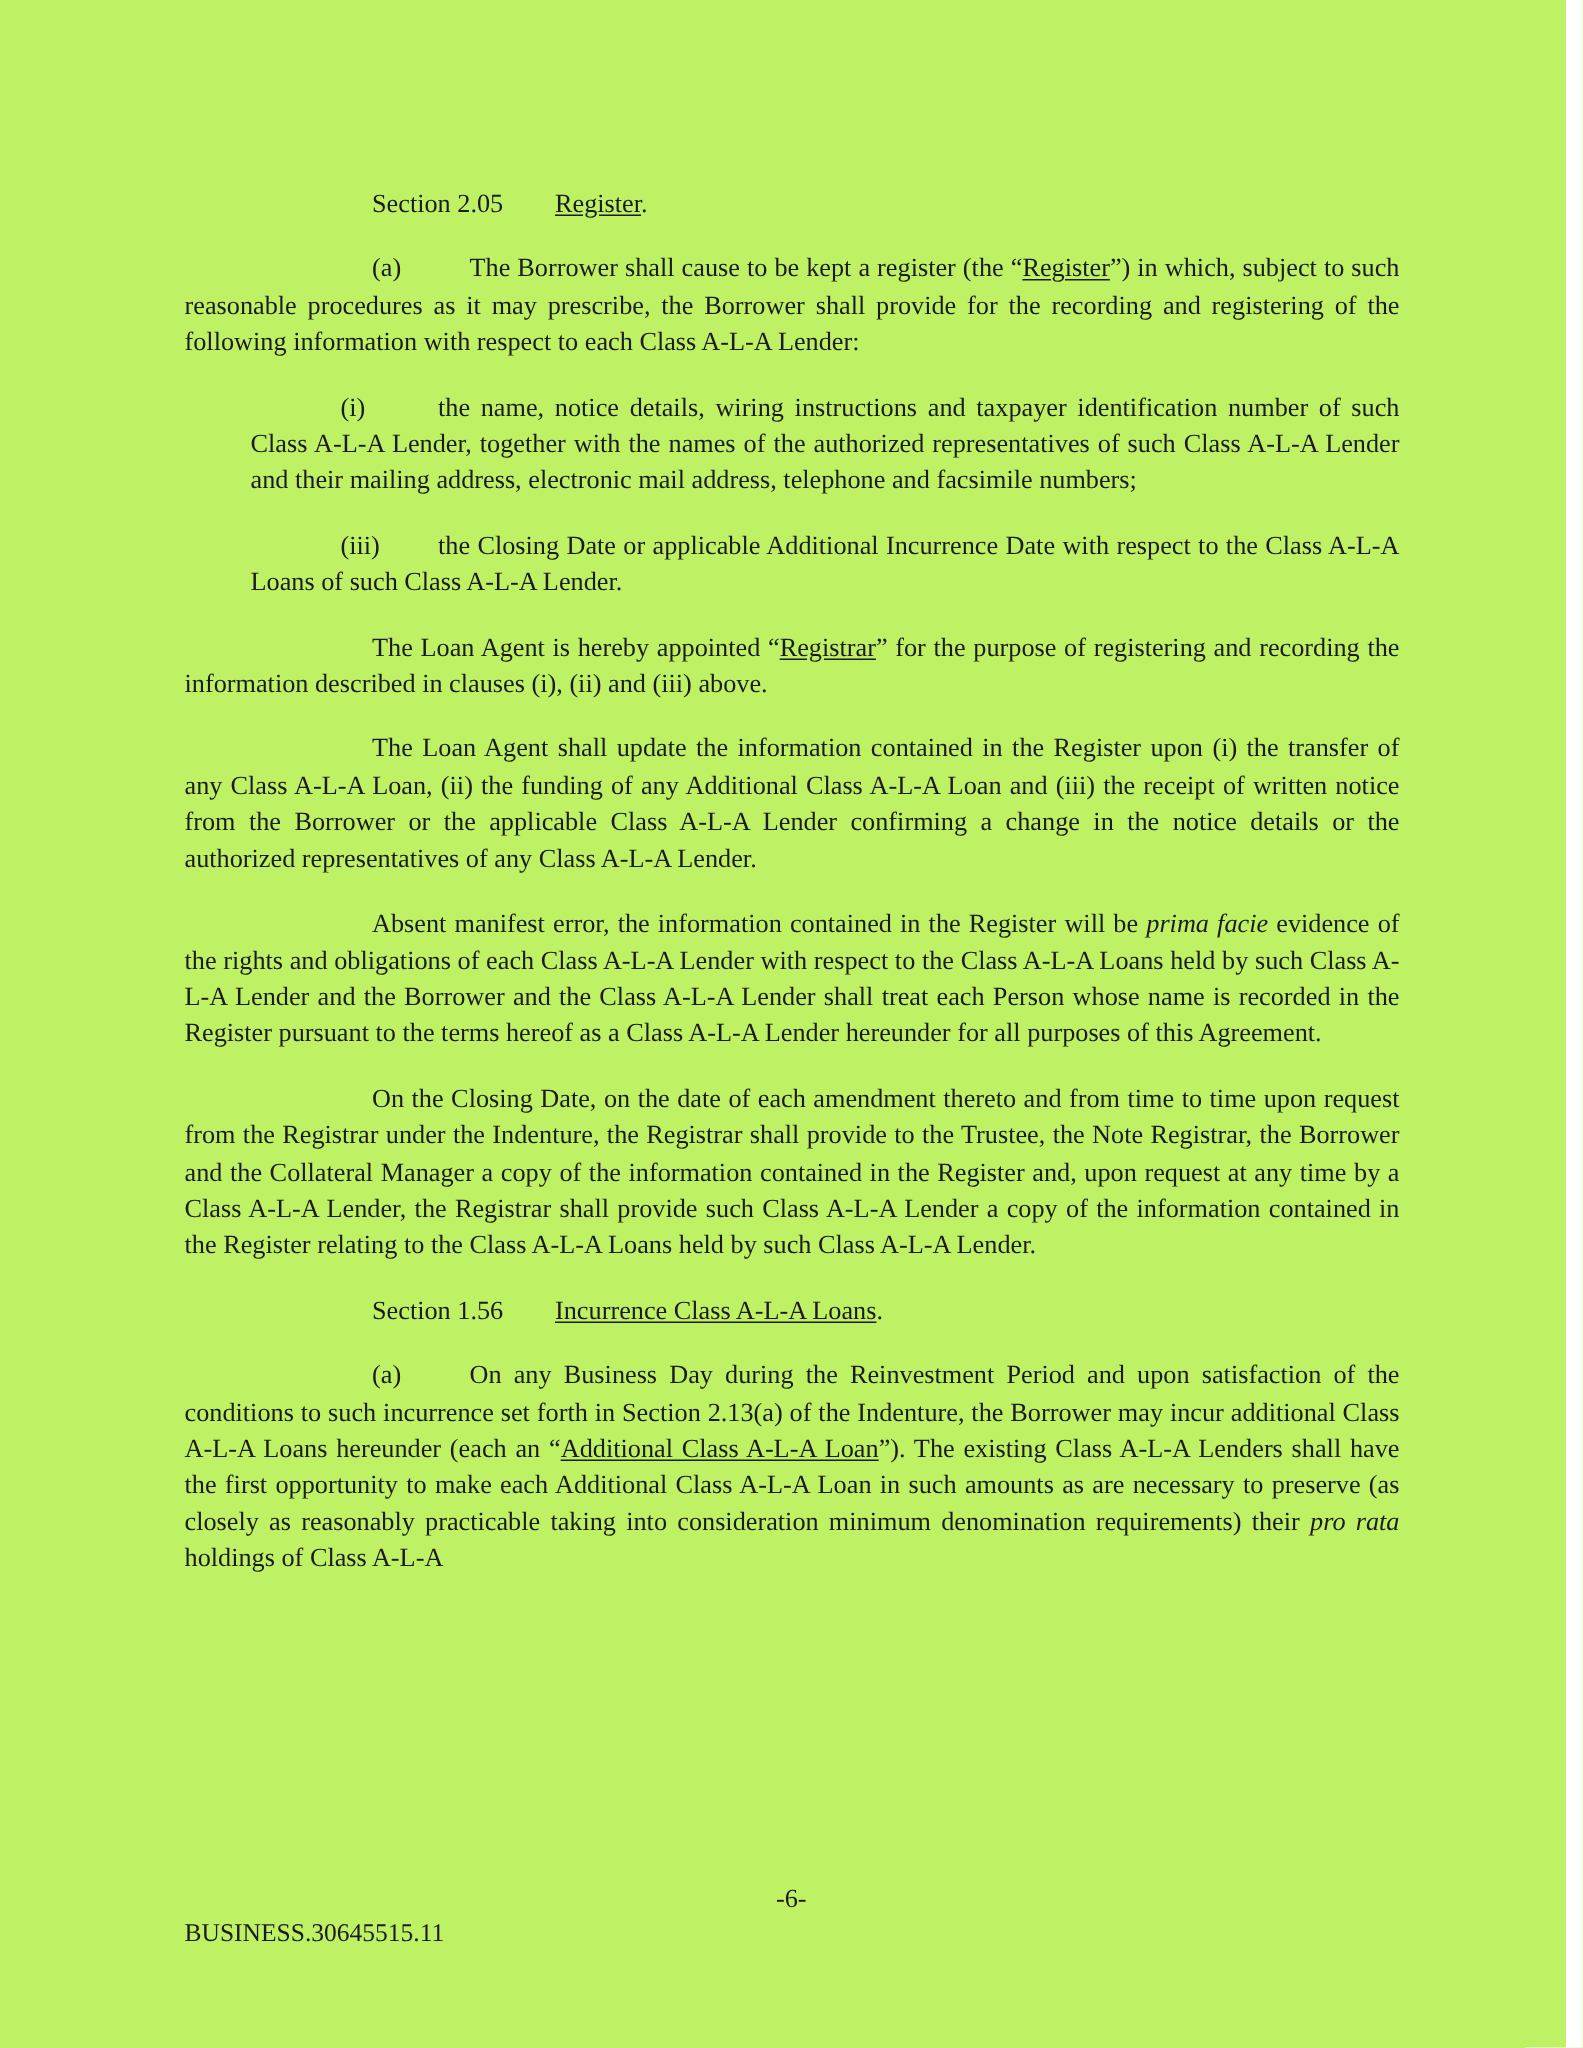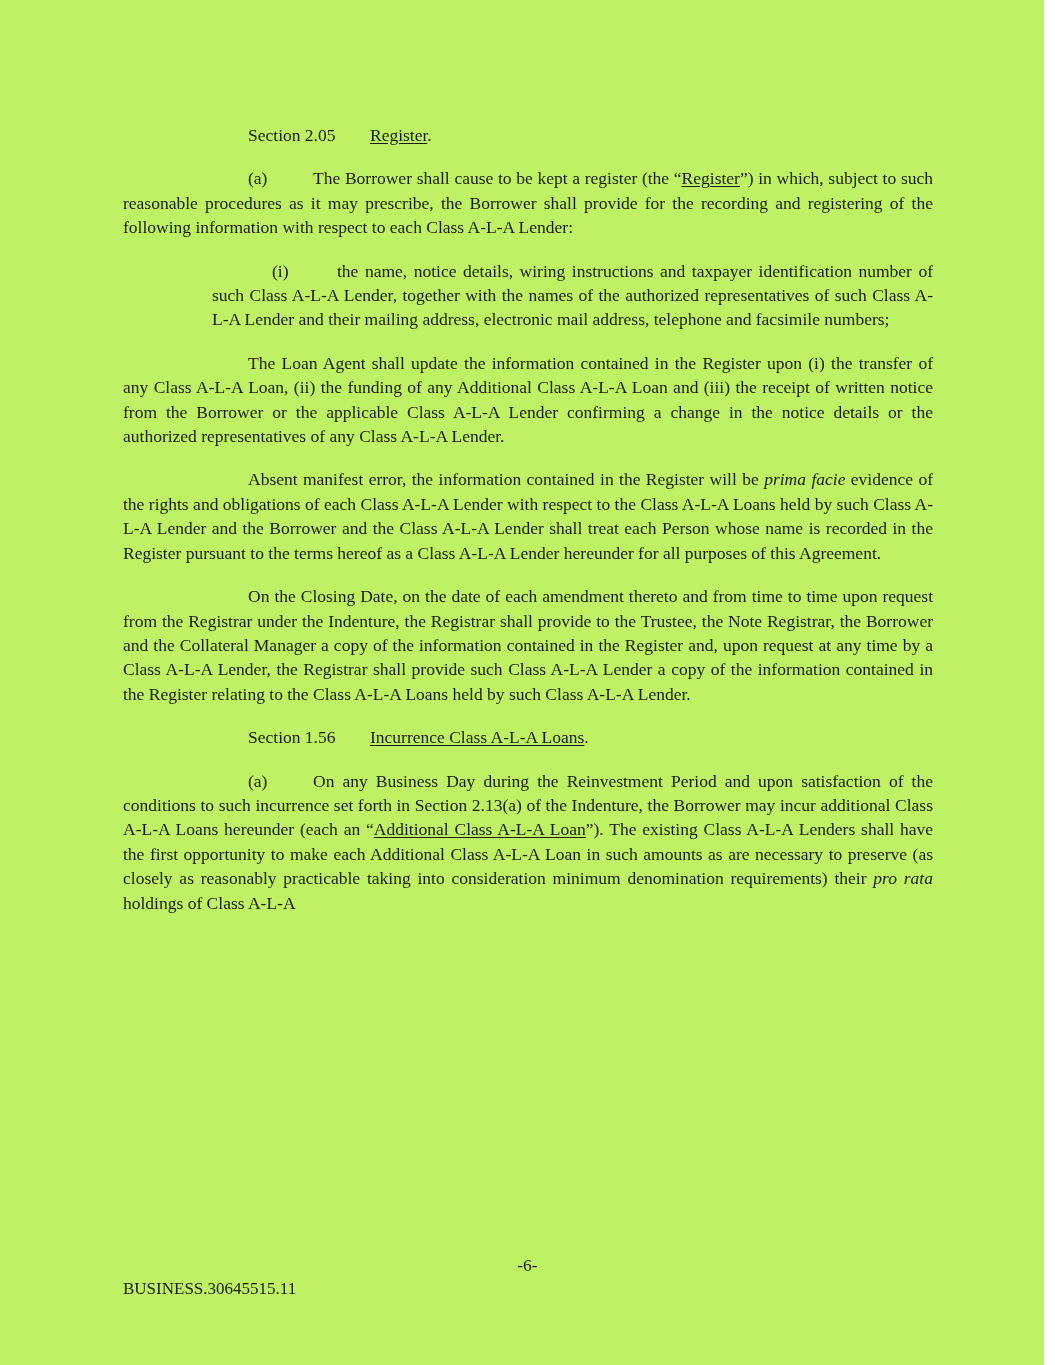--- a/index.html
+++ b/index.html
@@ -20,21 +20,21 @@
     left: 123px;
     top: 123px;
     width: 810px;
   }
   .para {
     text-align: justify;
     text-indent: 125px;
     margin-bottom: 19px;
   }
   .para.clause {
-    margin-left: 89px;
+    margin-left: 44px;
     text-indent: 60px;
   }
   .tab {
     display: inline-block;
     text-indent: 0;
     vertical-align: baseline;
   }
   .tab-heading { width: 122px; }
   .tab-marker  { width: 65px; }
   .u { text-decoration: underline; text-underline-offset: 2px; }
@@ -61,21 +61,23 @@
 <div class="page">
   <div class="content">
 
     <p class="para"><span class="tab tab-heading">Section 2.05</span><span class="u">Register</span><span>.</span></p>
 
     <p class="para"><span class="tab tab-marker">(a)</span><span>The Borrower shall cause to be kept a register (the “</span><span class="u">Register</span><span>”) in which, subject to such reasonable procedures as it may prescribe, the Borrower shall provide for the recording and registering of the following information with respect to each Class A-L-A Lender:</span></p>
 
     <p class="para clause"><span class="tab tab-marker">(i)</span><span>the name, notice details, wiring instructions and taxpayer identification number of such Class A-L-A Lender, together with the names of the authorized representatives of such Class A-L-A Lender and their mailing address, electronic mail address, telephone and facsimile numbers;</span></p>
 
 
+    <p class="para clause"><span class="tab tab-marker">(iii)</span><span>the Closing Date or applicable Additional Incurrence Date with respect to the Class A-L-A Loans of such Class A-L-A Lender.</span></p>
 
+    <p class="para"><span>The Loan Agent is hereby appointed “</span><span class="u">Registrar</span><span>” for the purpose of registering and recording the information described in clauses (i), (ii) and (iii) above.</span></p>
 
     <p class="para"><span>The Loan Agent shall update the information contained in the Register upon (i) the transfer of any Class A-L-A Loan, (ii) the funding of any Additional Class A-L-A Loan and (iii) the receipt of written notice from the Borrower or the applicable Class A-L-A Lender confirming a change in the notice details or the authorized representatives of any Class A-L-A Lender.</span></p>
 
     <p class="para"><span>Absent manifest error, the information contained in the Register will be </span><span class="i">prima facie</span><span> evidence of the rights and obligations of each Class A-L-A Lender with respect to the Class A-L-A Loans held by such Class A-L-A Lender and the Borrower and the Class A-L-A Lender shall treat each Person whose name is recorded in the Register pursuant to the terms hereof as a Class A-L-A Lender hereunder for all purposes of this Agreement.</span></p>
 
     <p class="para"><span>On the Closing Date, on the date of each amendment thereto and from time to time upon request from the Registrar under the Indenture, the Registrar shall provide to the Trustee, the Note Registrar, the Borrower and the Collateral Manager a copy of the information contained in the Register and, upon request at any time by a Class A-L-A Lender, the Registrar shall provide such Class A-L-A Lender a copy of the information contained in the Register relating to the Class A-L-A Loans held by such Class A-L-A Lender.</span></p>
 
     <p class="para"><span class="tab tab-heading">Section 1.56</span><span class="u">Incurrence Class A-L-A Loans</span><span>.</span></p>
 
     <p class="para"><span class="tab tab-marker">(a)</span><span>On any Business Day during the Reinvestment Period and upon satisfaction of the conditions to such incurrence set forth in Section 2.13(a) of the Indenture, the Borrower may incur additional Class A-L-A Loans hereunder (each an “</span><span class="u">Additional Class A-L-A Loan</span><span>”).  The existing Class A-L-A Lenders shall have the first opportunity to make each Additional Class A-L-A Loan in such amounts as are necessary to preserve (as closely as reasonably practicable taking into consideration minimum denomination requirements) their </span><span class="i">pro rata</span><span> holdings of Class A-L-A</span></p>

